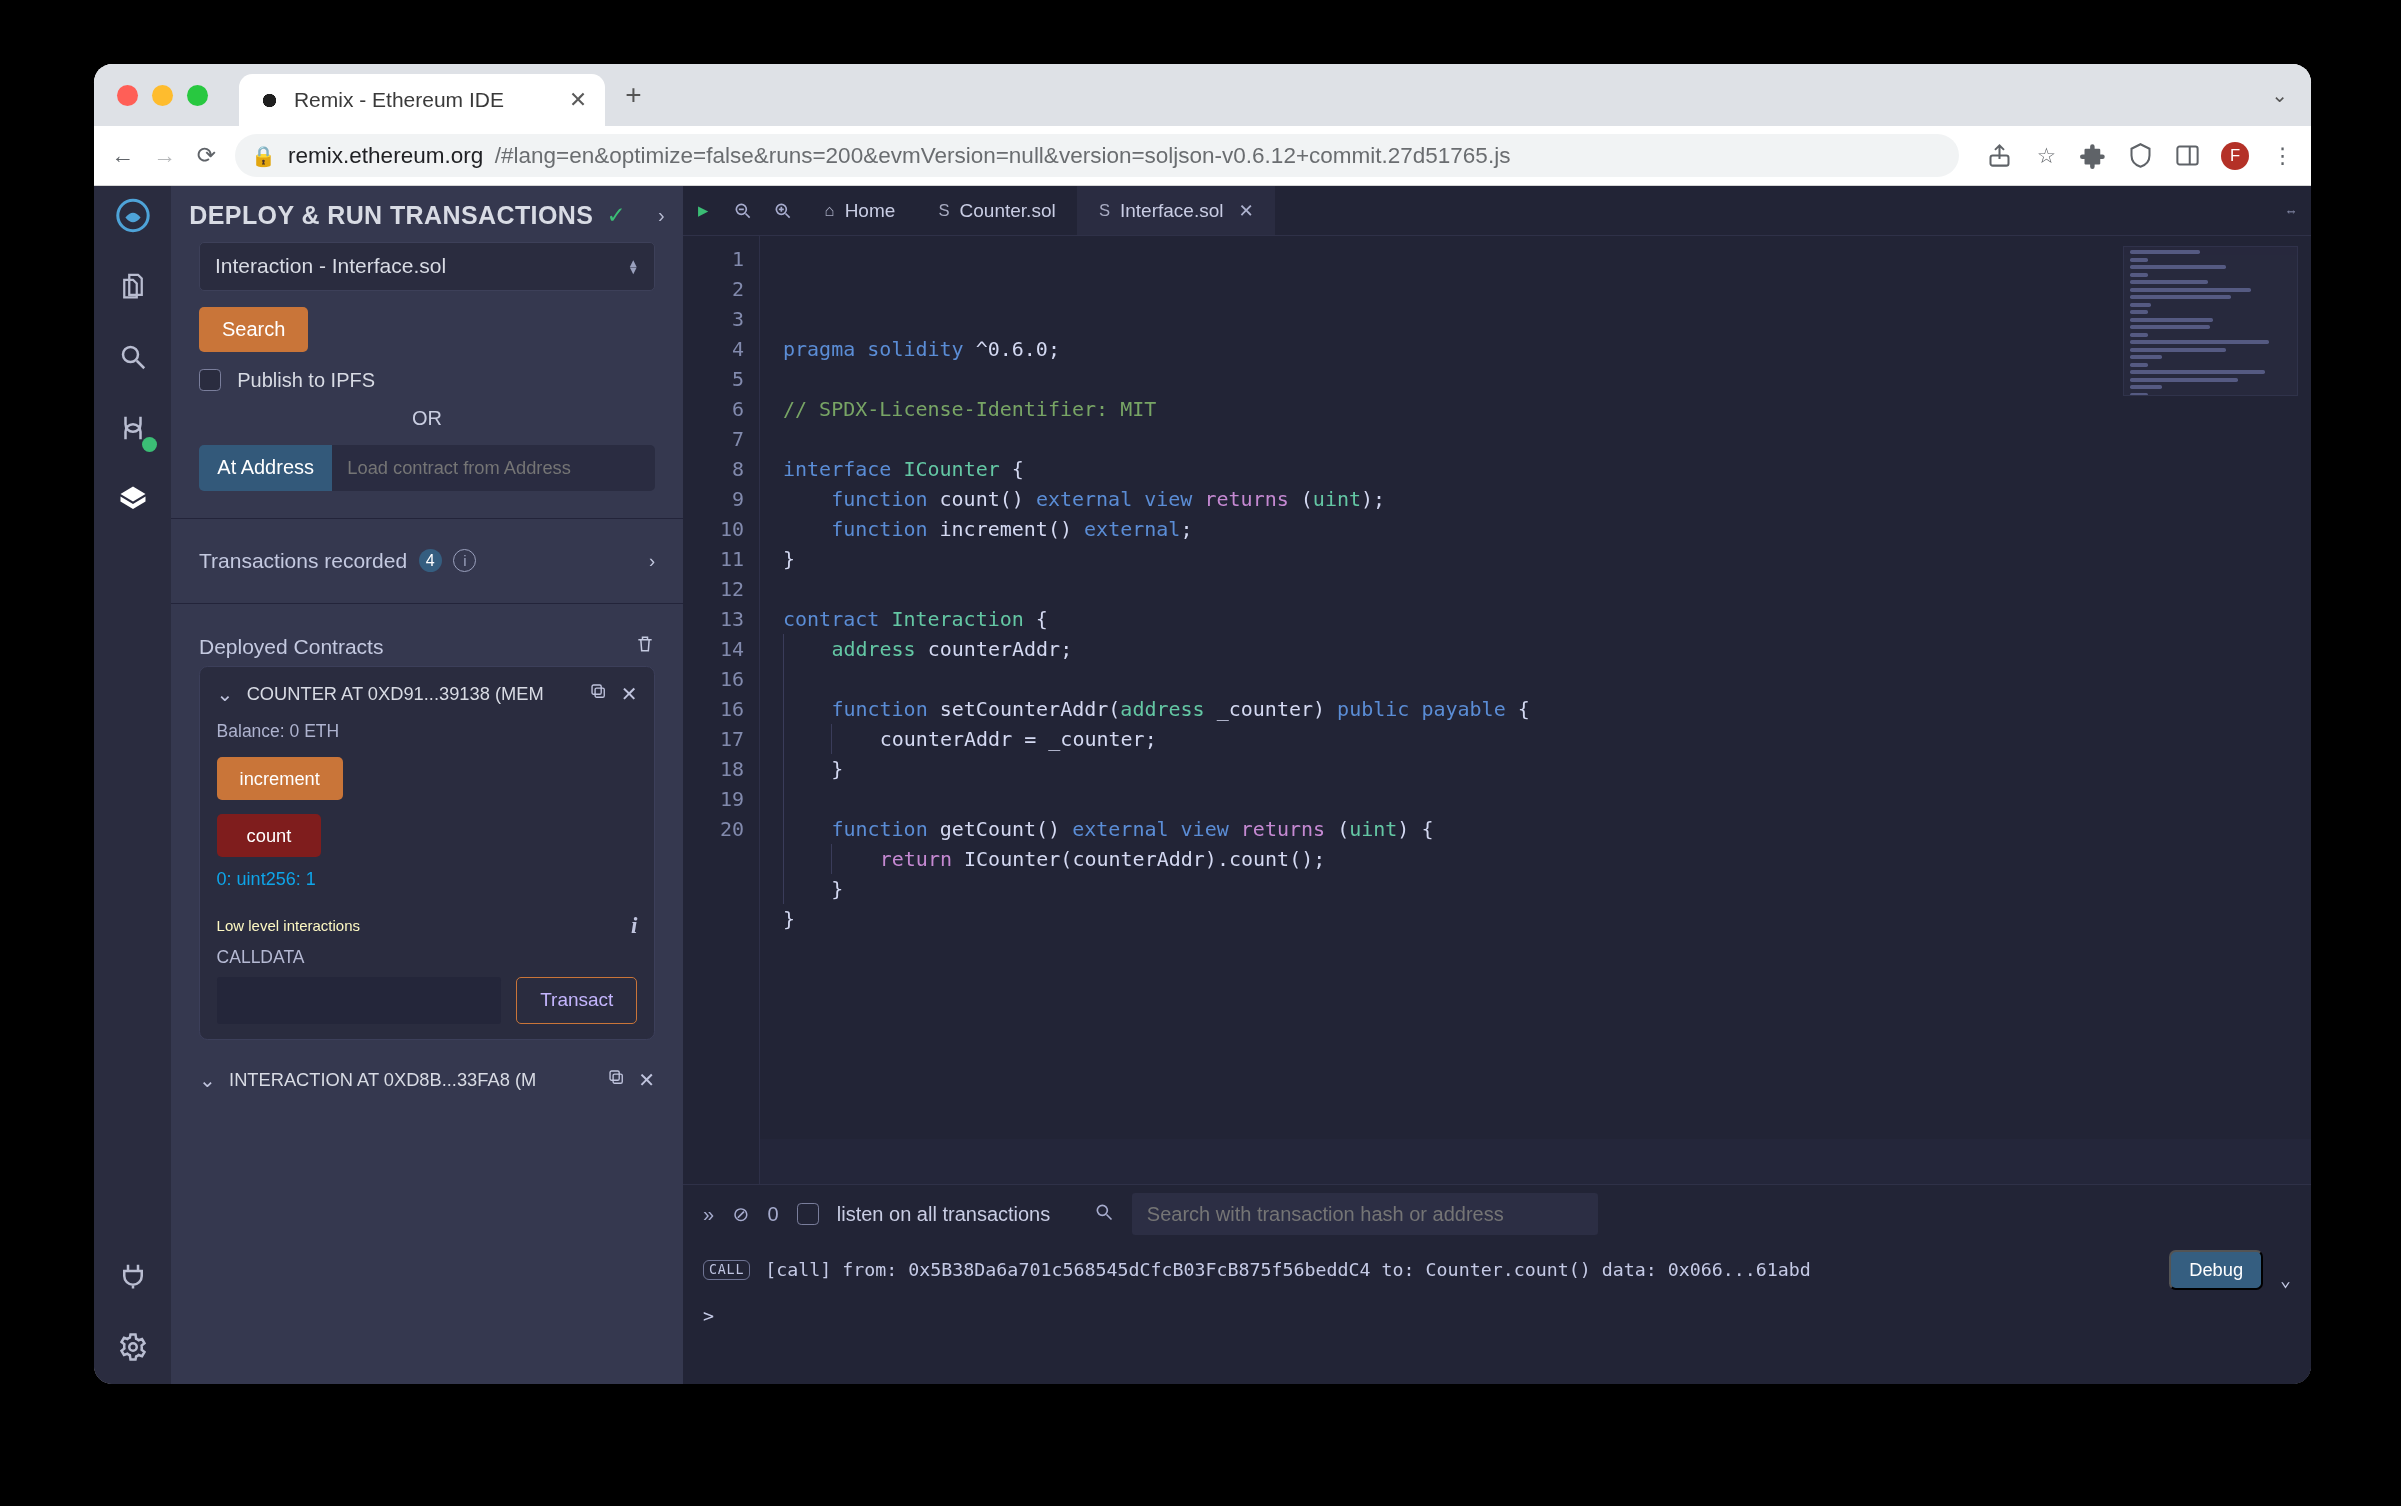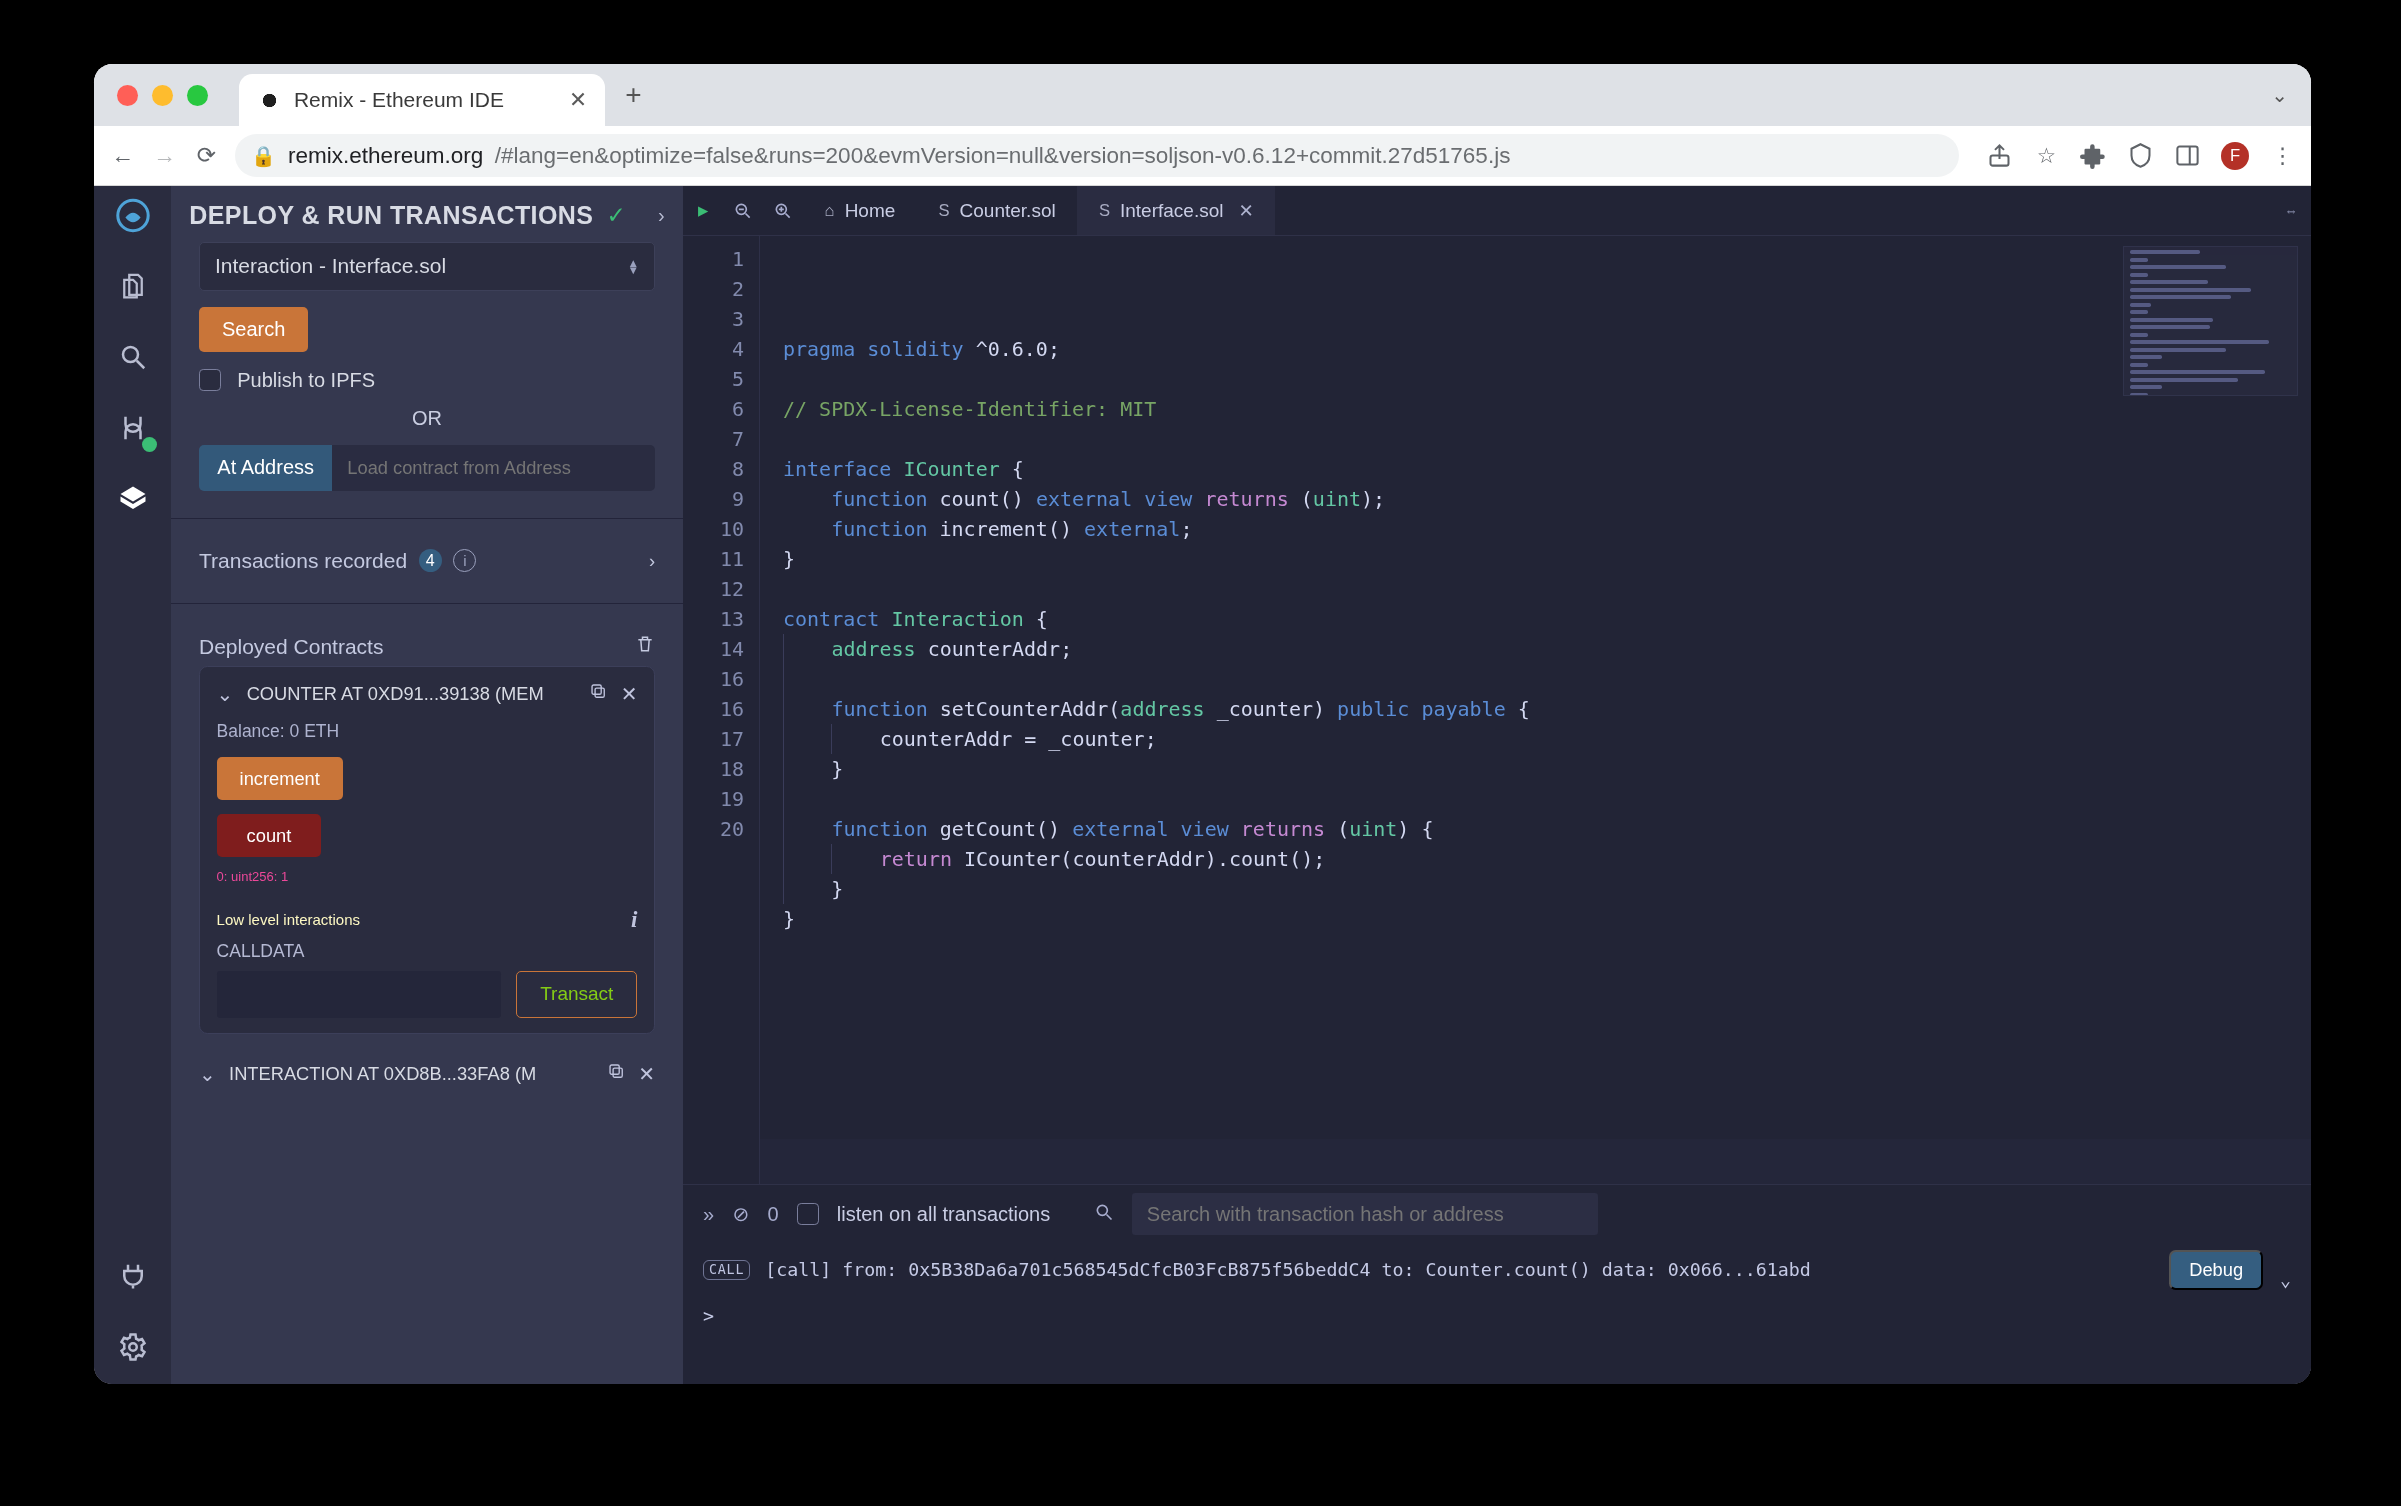--- a/index.html
+++ b/index.html
@@ -62,28 +62,28 @@
   .sec-row{display:flex;align-items:center;padding:3.3px 0;gap:11.6px;}
   .sec-title{font-size:21px;color:#c4c9e0;}
   .count-badge{background:#355e80;border-radius:11.6px;min-width:23px;height:23px;display:flex;align-items:center;justify-content:center;font-size:16px;color:#fff;}
   .info-i{width:23px;height:23px;border:1.7px solid #9aa0bd;border-radius:50%;display:flex;align-items:center;justify-content:center;font-size:15px;color:#9aa0bd;}
   .sec-exp{margin-left:auto;color:#c4c9e0;font-size:18.3px;cursor:pointer;}
   .contract-card{background:#2a2c3f;border:0.8px solid #3c3f5a;border-radius:8.3px;padding:15px 16.6px;margin-top:3.3px;}
   .cc-head{display:flex;align-items:center;gap:13.3px;font-size:18.3px;}
   .cc-name{flex:1;white-space:nowrap;overflow:hidden;text-overflow:ellipsis;}
   .cc-ico{color:#c0c4de;cursor:pointer;font-size:20px;}
   .bal{font-size:17.5px;color:#aeb3cf;margin:15px 0;}
-  .result{font-size:13px;color:#ec4899;margin-top:11.6px;}
+  .result{font-size:18px;color:#0ea5e9;margin-top:11.6px;}
   .ll-head{display:flex;align-items:center;justify-content:space-between;margin-top:23px;}
   .ll-title{font-size:15px;color:#fef9c3;text-align:center;}
   .ll-i{font-family:serif;font-style:italic;font-size:23px;color:#c0c4de;font-weight:bold;}
   .cd-label{font-size:17.5px;color:#b5b9d3;margin-top:8.3px;}
   .cd-row{display:flex;gap:15px;margin-top:8.3px;}
   .cd-input{flex:1;height:47px;border:none;background:#24263a;border-radius:3.3px;padding:0 10px;color:#ddd;}
-  .transact-btn{height:47px;border:1.2px solid #c97539;background:transparent;color:#84cc16;border-radius:5px;padding:0 23px;font-size:19px;cursor:pointer;}
+  .transact-btn{height:47px;border:1.2px solid #c97539;background:transparent;color:#c4b5fd;border-radius:5px;padding:0 23px;font-size:19px;cursor:pointer;}
   .contract2{display:flex;align-items:center;gap:13.3px;font-size:18.3px;margin-top:28px;}
 
   .main{flex:1;display:flex;flex-direction:column;background:#222436;min-width:0;}
   .ed-tabs{height:50px;display:flex;align-items:center;border-bottom:0.8px solid #2f3148;}
   .et-btn{width:40px;height:40px;display:flex;align-items:center;justify-content:center;cursor:pointer;color:#a7acce;}
   .play{color:#3bbd75;}
   .et-tab{display:flex;align-items:center;gap:10px;padding:0 21.6px;height:100%;font-size:19px;color:#c9cde4;cursor:pointer;}
   .et-tab .ico{font-size:16.6px;opacity:.8;}
   .et-tab.active{background:#2a2c41;}
   .et-tab .x{font-size:18.3px;color:#aeb3cf;margin-left:5px;}

